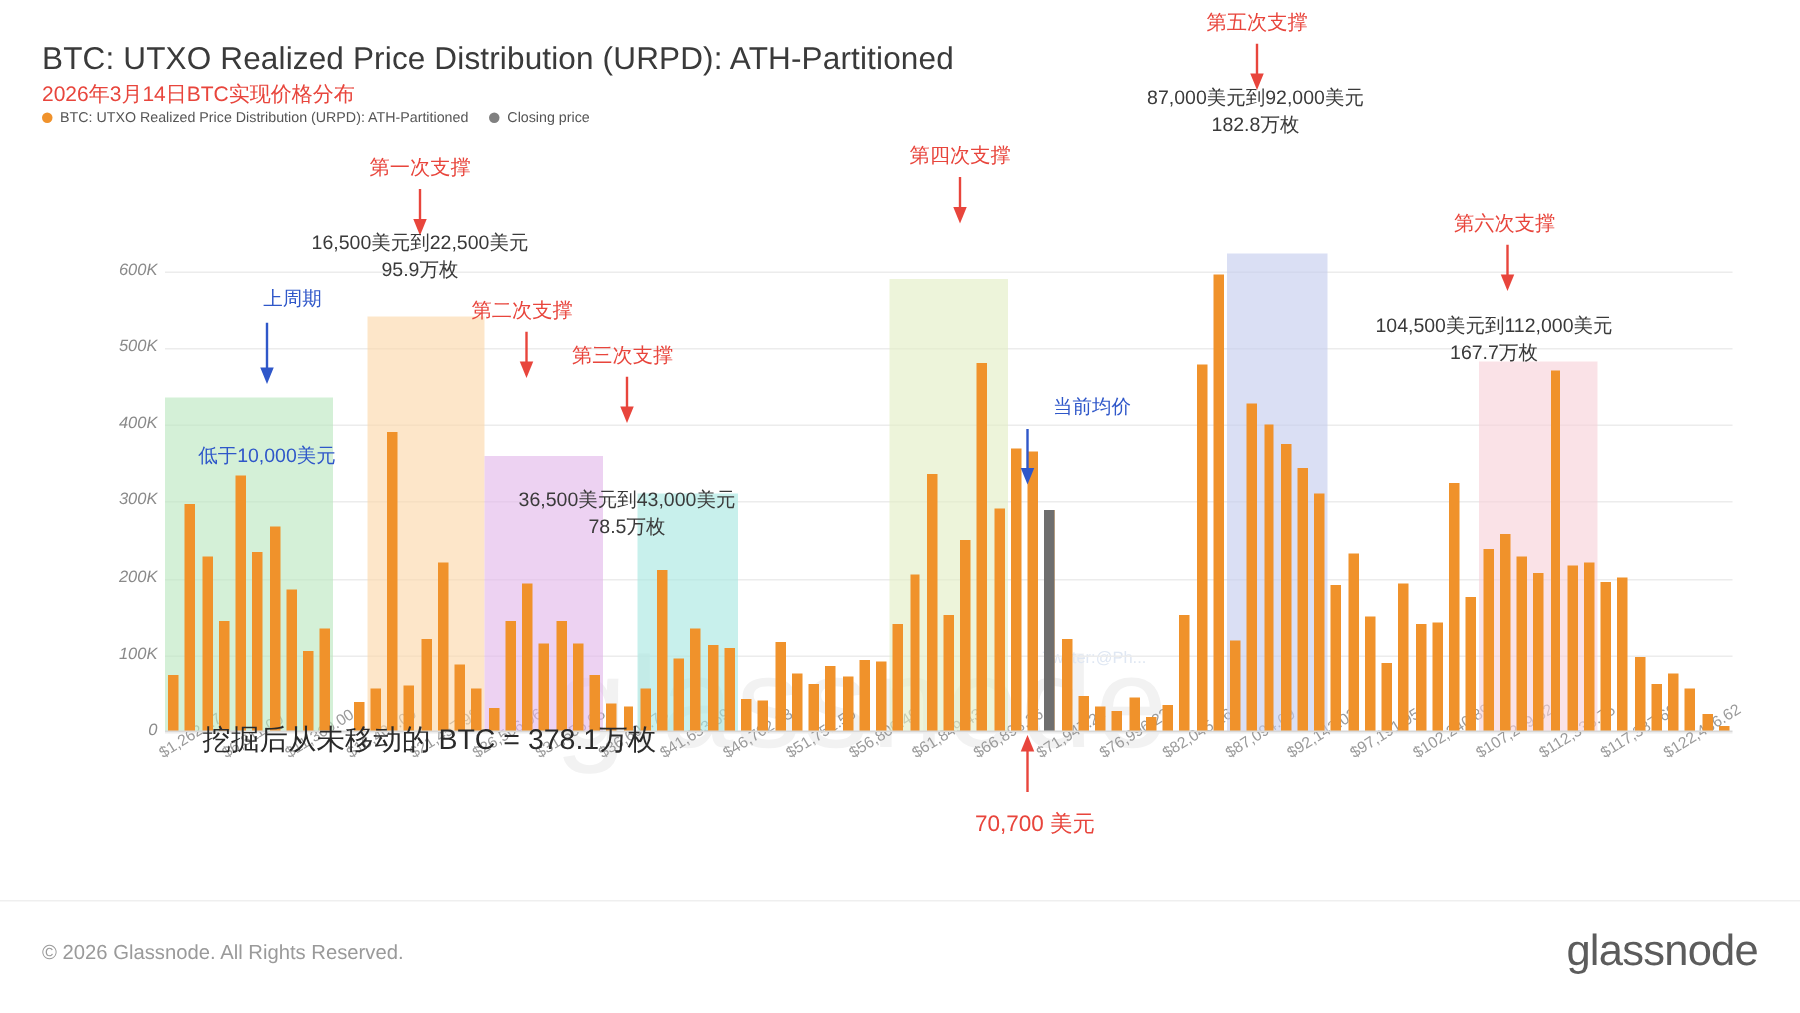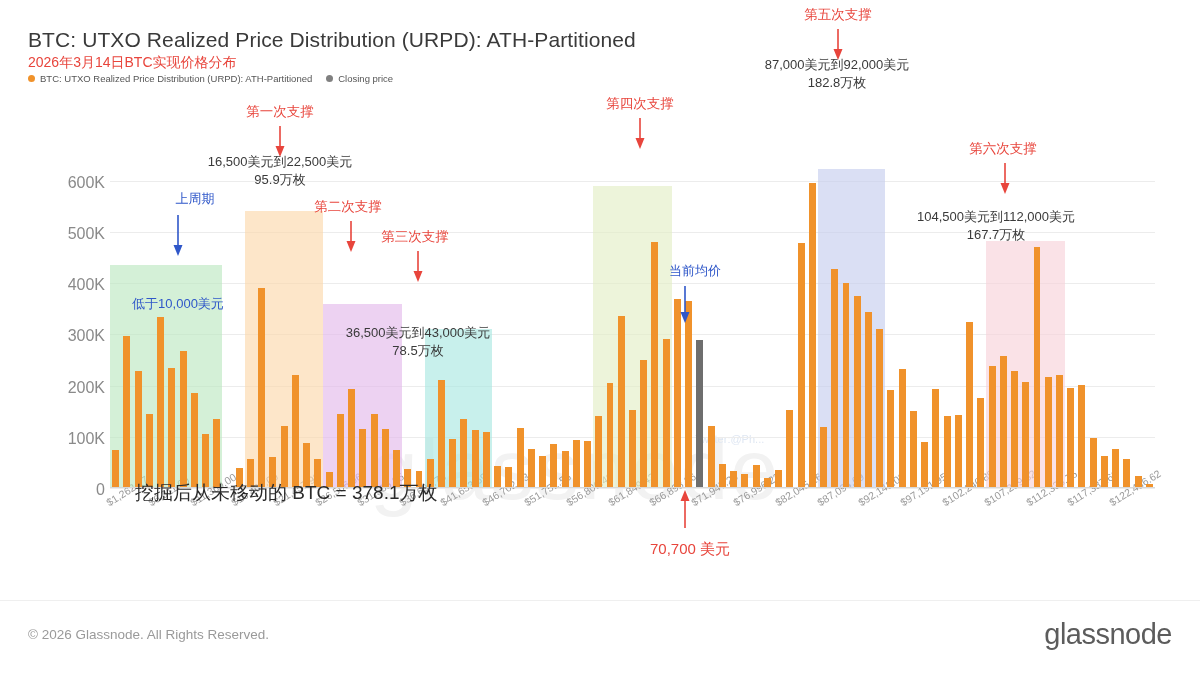--- a/index.html
+++ b/index.html
@@ -24,21 +24,21 @@
   .dot.orange{background:#f0922b;}
   .dot.grey{background:#808080;}
 
   
   .plot{
     position:absolute;left:110px;top:150px;width:1045px;height:338px;
   }
   .gridline{position:absolute;left:0;width:100%;height:1px;background:#ececec;}
   .ytick{
     position:absolute;right:1050px;width:46px;text-align:right;
-    font-size:16px;color:#8a8a8a;transform:translateY(-7px);white-space:nowrap;
+    font-size:11px;color:#8a8a8a;transform:translateY(-7px);white-space:nowrap;font-style:italic;
   }
 
   
   .watermark{
     position:absolute;left:260px;top:270px;font-size:86px;color:#f2f2f2;
     letter-spacing:2px;font-family:"Liberation Sans",sans-serif;z-index:0;
     user-select:none;
   }
   .watermark2{
     position:absolute;left:585px;top:283px;font-size:11px;color:#dfe7f3;z-index:0;
@@ -326,21 +326,21 @@
   </div>
   <svg class="arrow" style="left:995px;top:163px;" width="20" height="32">
     <line x1="10" y1="0" x2="10" y2="22" stroke="#e8453c" stroke-width="1.6"></line>
     <polygon points="10,31 5.5,20 14.5,20" fill="#e8453c"></polygon>
   </svg>
   <div class="ann" style="left:890px;top:208px;width:212px;">
     <div class="body">104,500美元到112,000美元</div>
     <div class="body">167.7万枚</div>
   </div>
 
-  <div class="ann" style="left:636px;top:262px;width:118px;">
+  <div class="ann" style="left:636px;top:262px;width:118px;text-align:right;">
     <div class="body blue">当前均价</div>
   </div>
   <svg class="arrow" style="left:675px;top:286px;" width="20" height="38">
     <line x1="10" y1="0" x2="10" y2="28" stroke="#2f57c9" stroke-width="1.6"></line>
     <polygon points="10,37 5.5,26 14.5,26" fill="#2f57c9"></polygon>
   </svg>
   <svg class="arrow" style="left:675px;top:488px;" width="20" height="40">
     <line x1="10" y1="40" x2="10" y2="12" stroke="#e8453c" stroke-width="1.6"></line>
     <polygon points="10,2 5.5,13 14.5,13" fill="#e8453c"></polygon>
   </svg>

